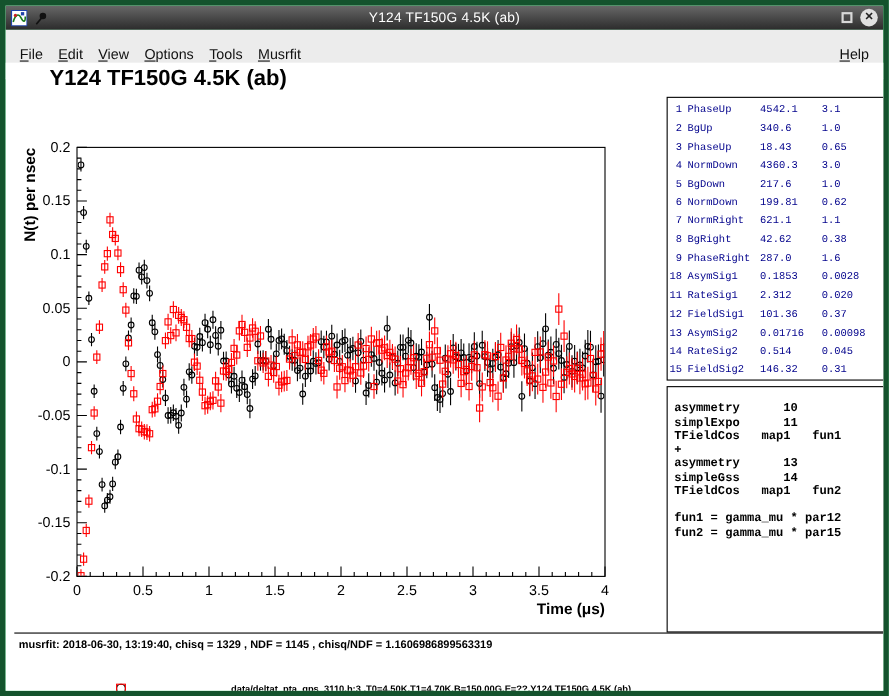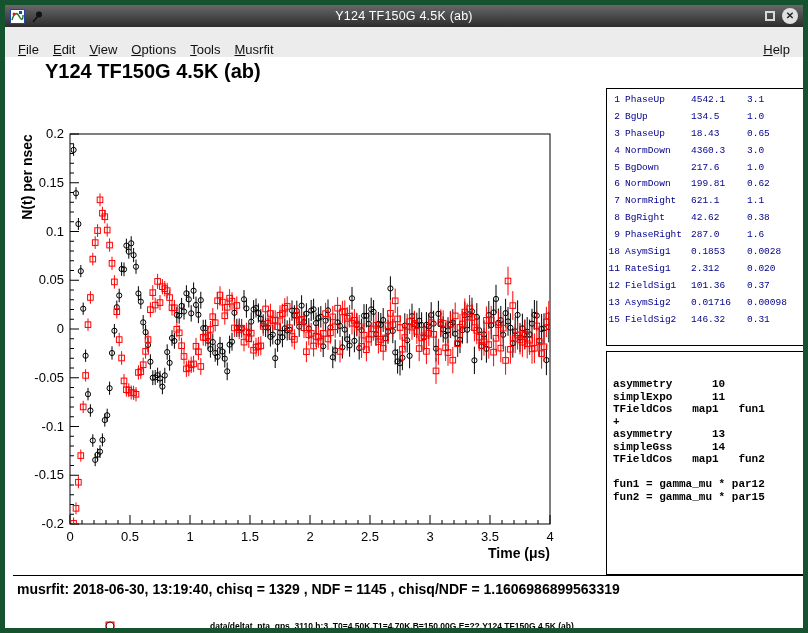--- a/index.html
+++ b/index.html
@@ -18,23 +18,23 @@
   .menu-right{margin-left:auto;}
   .canvas{position:absolute;top:52px;left:0;width:806px;height:579px;background:#fff;}
   .canvas-title{position:absolute;left:40px;top:3px;font-size:20px;font-weight:bold;color:#000;}
   #plot-svg{position:absolute;left:0;top:0;font-family:"Liberation Sans",sans-serif;}
   .param-box{position:absolute;left:601px;top:31px;width:198px;height:258px;border:1px solid #000;background:#fff;
              font-family:"Liberation Mono","DejaVu Sans Mono",monospace;font-size:9.5px;color:#00008b;padding-top:2px;overflow:hidden;}
   .prow{display:grid;grid-template-columns:18px 66px 56px 1fr;height:16.9px;align-items:center;}
   .prow .pi{text-align:right;padding-right:5px;}
   .theory-box{position:absolute;left:601px;top:294px;width:198px;height:224px;border:1px solid #000;background:#fff;
               font-family:"Liberation Mono","DejaVu Sans Mono",monospace;font-weight:bold;font-size:11px;line-height:12.5px;
-              color:#000;padding:26px 0 0 6px;white-space:pre;overflow:hidden;}
+              color:#000;padding:14px 0 0 6px;white-space:pre;overflow:hidden;}
   .separator{position:absolute;left:8px;right:8px;top:518px;border-top:1px solid #000;}
-  .stats-line{position:absolute;left:12px;top:524px;font-size:14px;font-weight:bold;color:#000;white-space:nowrap;}
+  .stats-line{position:absolute;left:12px;top:524px;font-size:10px;font-weight:bold;color:#000;white-space:nowrap;}
   .legend-row{position:absolute;left:0;width:100%;height:16px;}
   .legend-marker{position:absolute;left:98px;top:1px;overflow:visible;}
   .legend-text{position:absolute;left:205px;top:3px;font-size:8.5px;font-weight:bold;color:#000;white-space:nowrap;}
 </style>
 </head>
 <body>
 
 <div class="window">
 
   <div class="titlebar">
@@ -988,21 +988,21 @@
     <div class="param-box" id="param-box">
         <div class="prow">
           <span class="pi">1</span>
           <span class="pn">PhaseUp</span>
           <span class="pv">4542.1</span>
           <span class="pe">3.1</span>
         </div>
         <div class="prow">
           <span class="pi">2</span>
           <span class="pn">BgUp</span>
-          <span class="pv">134.5</span>
+          <span class="pv">340.6</span>
           <span class="pe">1.0</span>
         </div>
         <div class="prow">
           <span class="pi">3</span>
           <span class="pn">PhaseUp</span>
           <span class="pv">18.43</span>
           <span class="pe">0.65</span>
         </div>
         <div class="prow">
           <span class="pi">4</span>
@@ -1056,20 +1056,26 @@
           <span class="pi">12</span>
           <span class="pn">FieldSig1</span>
           <span class="pv">101.36</span>
           <span class="pe">0.37</span>
         </div>
         <div class="prow">
           <span class="pi">13</span>
           <span class="pn">AsymSig2</span>
           <span class="pv">0.01716</span>
           <span class="pe">0.00098</span>
+        </div>
+        <div class="prow">
+          <span class="pi">14</span>
+          <span class="pn">RateSig2</span>
+          <span class="pv">0.514</span>
+          <span class="pe">0.045</span>
         </div>
         <div class="prow">
           <span class="pi">15</span>
           <span class="pn">FieldSig2</span>
           <span class="pv">146.32</span>
           <span class="pe">0.31</span>
         </div>
       </div>
     <div class="theory-box" id="theory-box">asymmetry      10
 simplExpo      11

